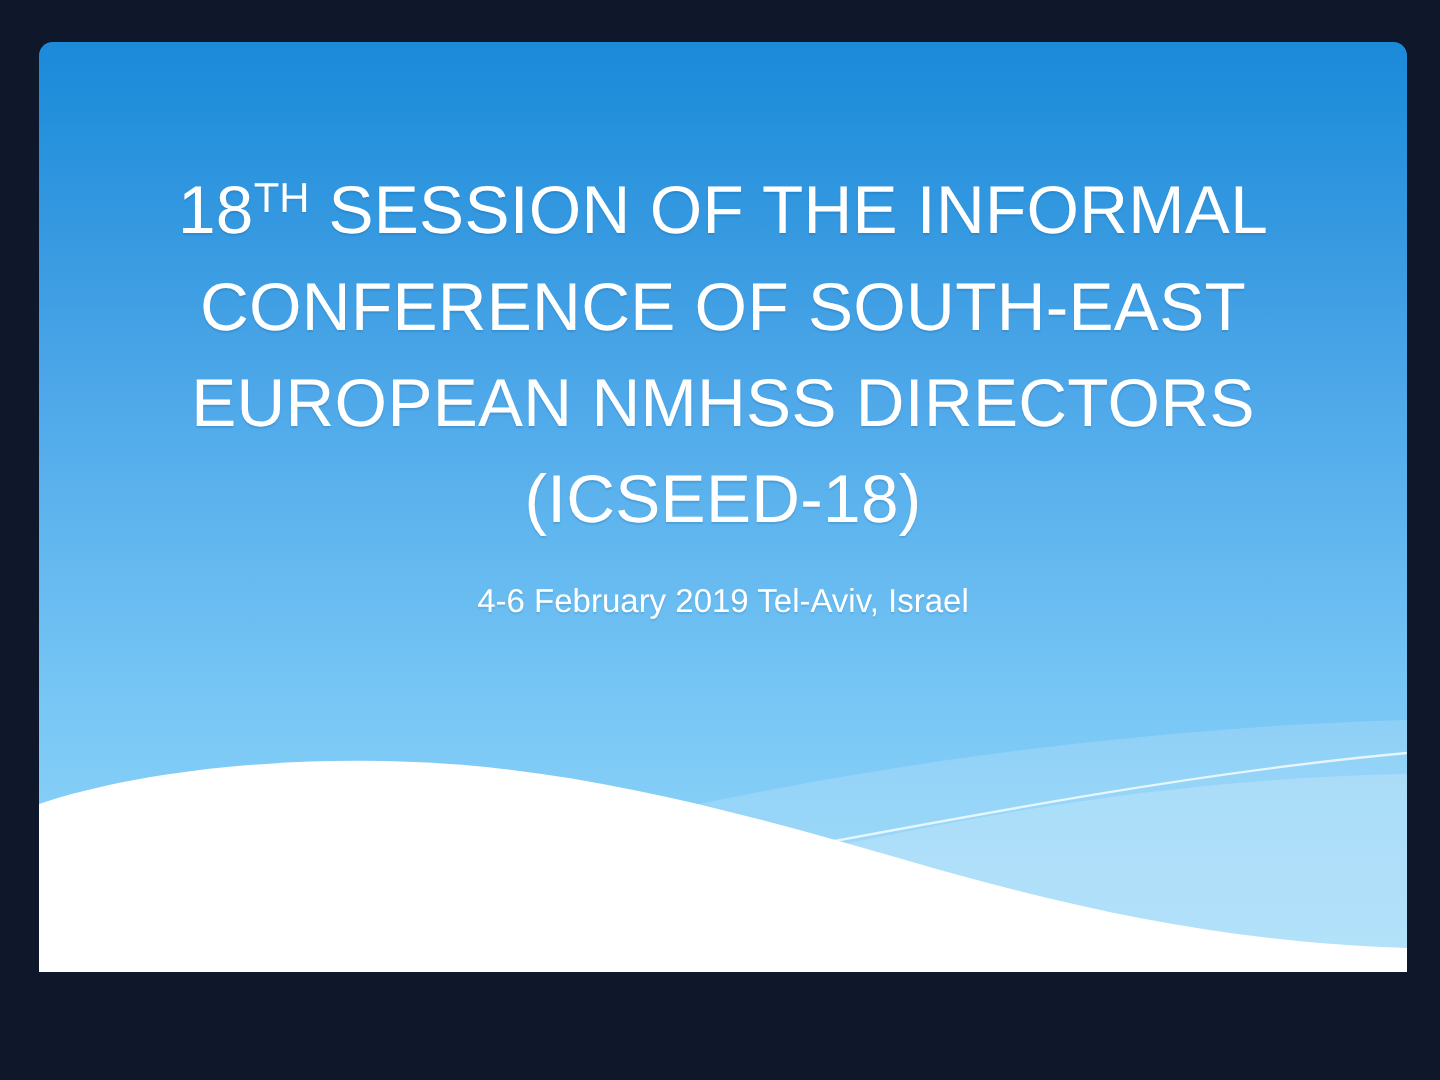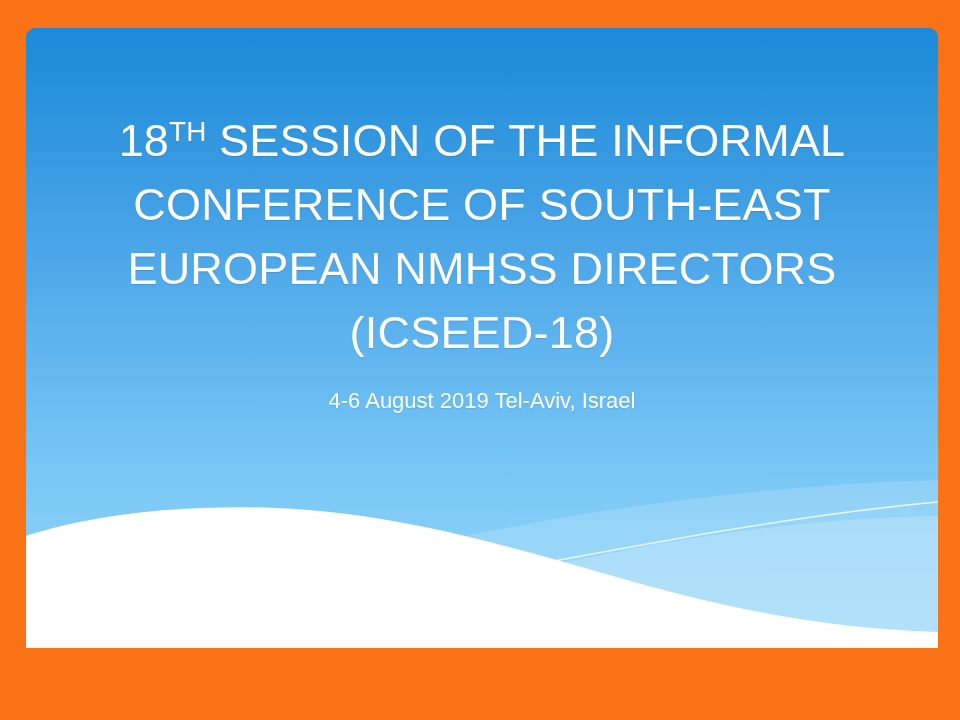--- a/index.html
+++ b/index.html
@@ -11,21 +11,21 @@
     width: 960px;
     height: 720px;
     overflow: hidden;
     font-family: "Liberation Sans", sans-serif;
   }
 
   #slide {
     position: relative;
     width: 960px;
     height: 720px;
-    background: #f97316;
+    background: #0f172a;
     overflow: hidden;
   }
 
   
   #blue-panel {
     position: absolute;
     left: 26px;
     top: 28px;
     width: 912px;
     height: 620px;
@@ -103,17 +103,17 @@
 
       <path d="M 0,172 C 160,164 320,142 480,112 C 640,82 780,56 912,44" fill="none" stroke="#eaf8fe" stroke-width="1.6" opacity="0.95"></path>
 
       <path d="M 0,78 C 60,58 150,46 250,50 C 360,54 470,84 580,116 C 690,148 790,170 912,174 L 912,190 L 0,190 Z" fill="#ffffff"></path>
 
       <path d="M 0,120 C 120,104 260,104 400,126 C 540,148 700,168 912,176 L 912,190 L 0,190 Z" fill="#ffffff" opacity="0.9"></path>
     </svg>
 
     <div id="title-block">
       <h1 id="slide-title"><span>18</span><span class="sup">TH</span><span> SESSION OF THE INFORMAL CONFERENCE OF SOUTH-EAST EUROPEAN NMHSS DIRECTORS (ICSEED-18)</span></h1>
-      <p id="slide-subtitle">4-6 August 2019 Tel-Aviv, Israel</p>
+      <p id="slide-subtitle">4-6 February 2019 Tel-Aviv, Israel</p>
     </div>
 
   </div>
 </div>
 
 </body></html>

